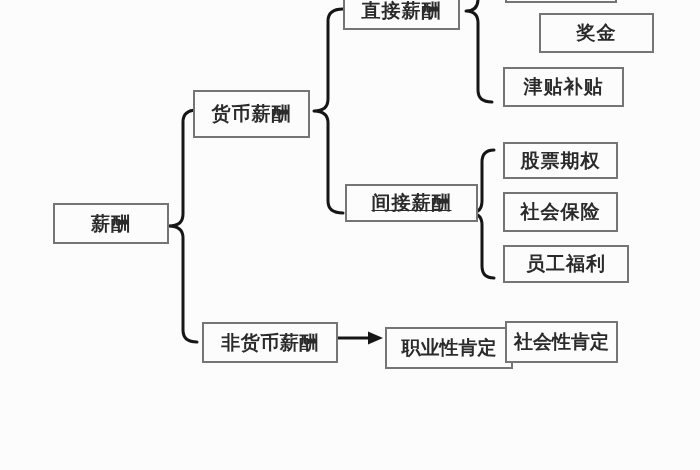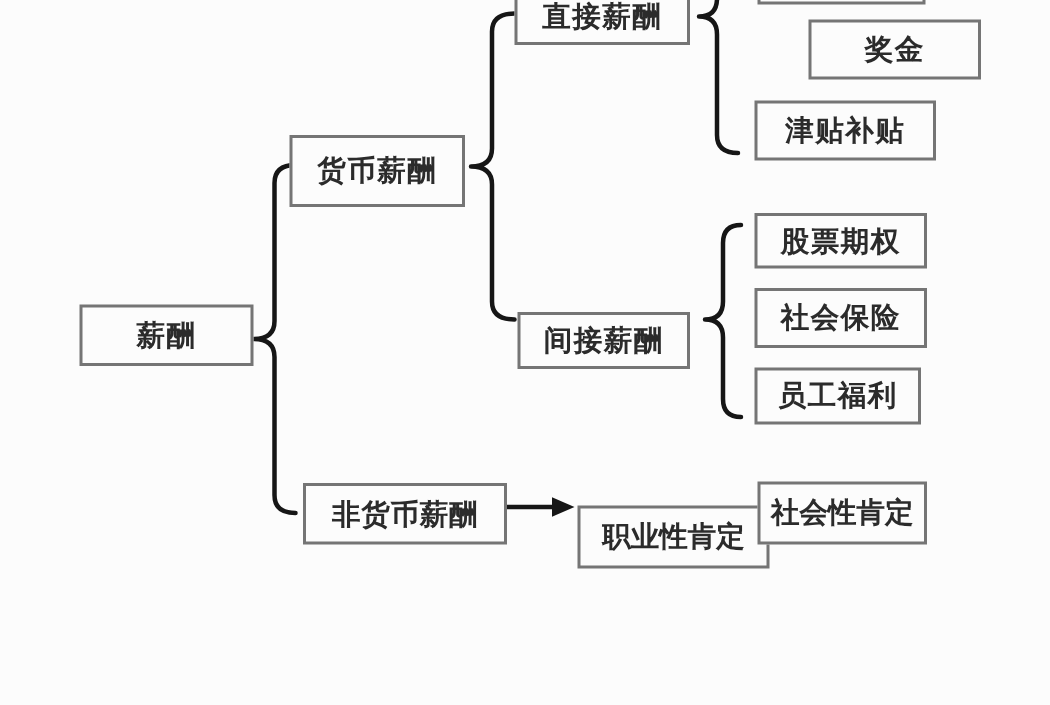--- a/index.html
+++ b/index.html
@@ -50,26 +50,26 @@
     color: #2b2b2b;
     white-space: nowrap;
   }
   
   .n-root        { left: 53px;  top: 203px; width: 116px; height: 41px; }
   .n-monetary    { left: 193px; top: 90px;  width: 117px; height: 48px; }
   .n-direct      { left: 343px; top: -8px;  width: 117px; height: 38px; }
   .n-topcut      { left: 505px; top: -38px; width: 112px; height: 41px; }
   .n-bonus       { left: 503px; top: 13px;  width: 115px; height: 40px; margin-left: 36px; }
   .n-allowance   { left: 503px; top: 67px;  width: 121px; height: 40px; }
-  .n-indirect    { left: 345px; top: 208px; width: 115px; height: 38px; }
+  .n-indirect    { left: 345px; top: 184px; width: 133px; height: 38px; text-decoration: underline; }
   .n-stock       { left: 503px; top: 142px; width: 115px; height: 37px; }
   .n-socialins   { left: 503px; top: 192px; width: 115px; height: 40px; }
-  .n-welfare     { left: 503px; top: 245px; width: 111px; height: 38px; }
+  .n-welfare     { left: 503px; top: 245px; width: 126px; height: 38px; }
   .n-nonmonetary { left: 202px; top: 322px; width: 136px; height: 41px; letter-spacing: 0.5px; }
-  .n-professional{ left: 385px; top: 337px; width: 128px; height: 42px; letter-spacing: 0; }
+  .n-professional{ left: 385px; top: 327px; width: 128px; height: 42px; letter-spacing: 0; }
   .n-socialrec   { left: 505px; top: 321px; width: 113px; height: 42px; letter-spacing: 0; }
 </style>
 </head>
 <body>
 
 <div class="canvas">
 
   <svg class="connectors" width="700" height="470" viewBox="0 0 700 470">
 
     <path class="brace" d="M 197,110 Q 183,110 183,122 L 183,214 Q 183,226 169,226 Q 183,226 183,238 L 183,330 Q 183,342 197,342"></path>

